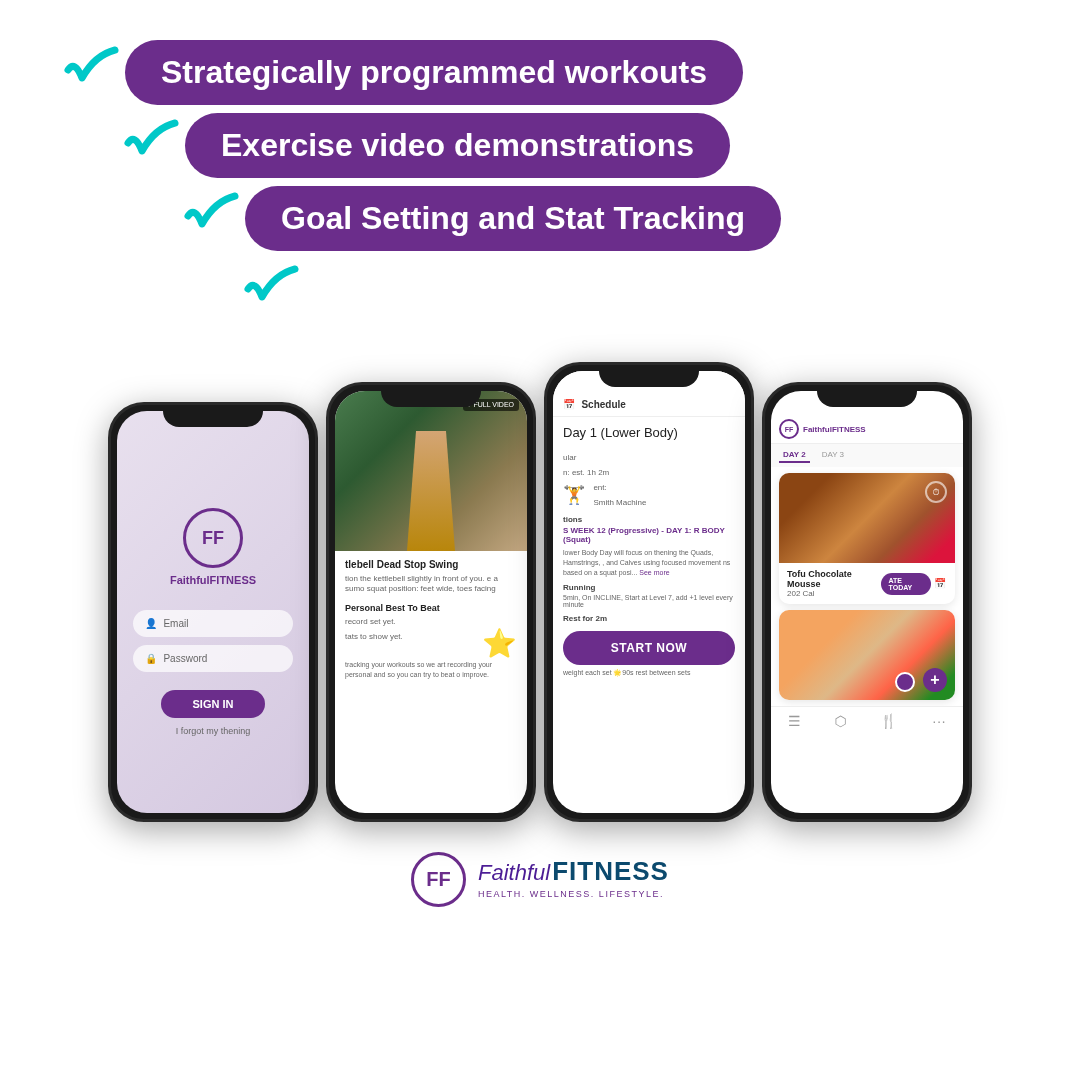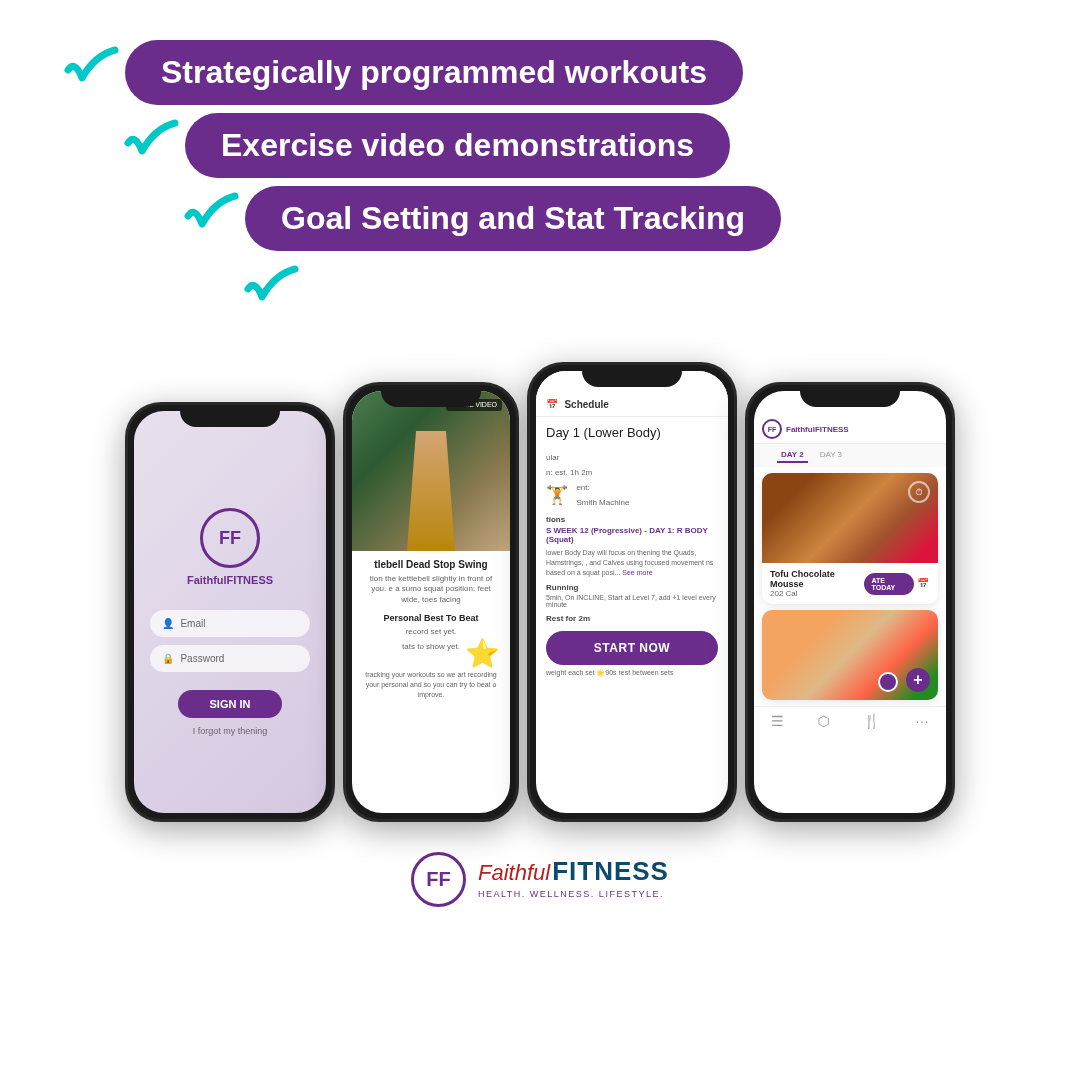--- a/index.html
+++ b/index.html
@@ -144,23 +144,22 @@
       margin: 10px 0 8px;
     }
 
     .forgot-pwd {
       font-size: 9px;
       color: #666;
     }
 
     
     .phone-2 {
-      width: 176px;
+      width: 210px;
       height: 440px;
-      text-align: center;
     }
 
     .phone-2 .phone-screen {
       background: #fff;
       padding: 0;
     }
 
     .video-thumb {
       width: 100%;
       height: 160px;
@@ -404,21 +403,21 @@
 
     .nutrition-brand {
       font-size: 8px;
       font-weight: bold;
       color: #6b2d8b;
     }
 
     .day-tabs {
       display: flex;
       gap: 8px;
-      padding: 4px 23px;
+      padding: 4px 8px;
       background: #f9f9f9;
     }
 
     .day-tab {
       font-size: 8px;
       color: #999;
       padding: 2px 4px;
     }
 
     .day-tab.active {
@@ -545,21 +544,21 @@
     }
 
     .footer-brand-text {
       display: flex;
       flex-direction: column;
     }
 
     .footer-faithful {
       font-size: 22px;
       font-weight: 400;
-      color: #b91c1c;
+      color: #4c1d95;
       font-style: italic;
     }
 
     .footer-fitness {
       font-size: 26px;
       font-weight: 900;
       color: #0c4a6e;
       text-transform: uppercase;
       letter-spacing: 1px;
       line-height: 0.9;

